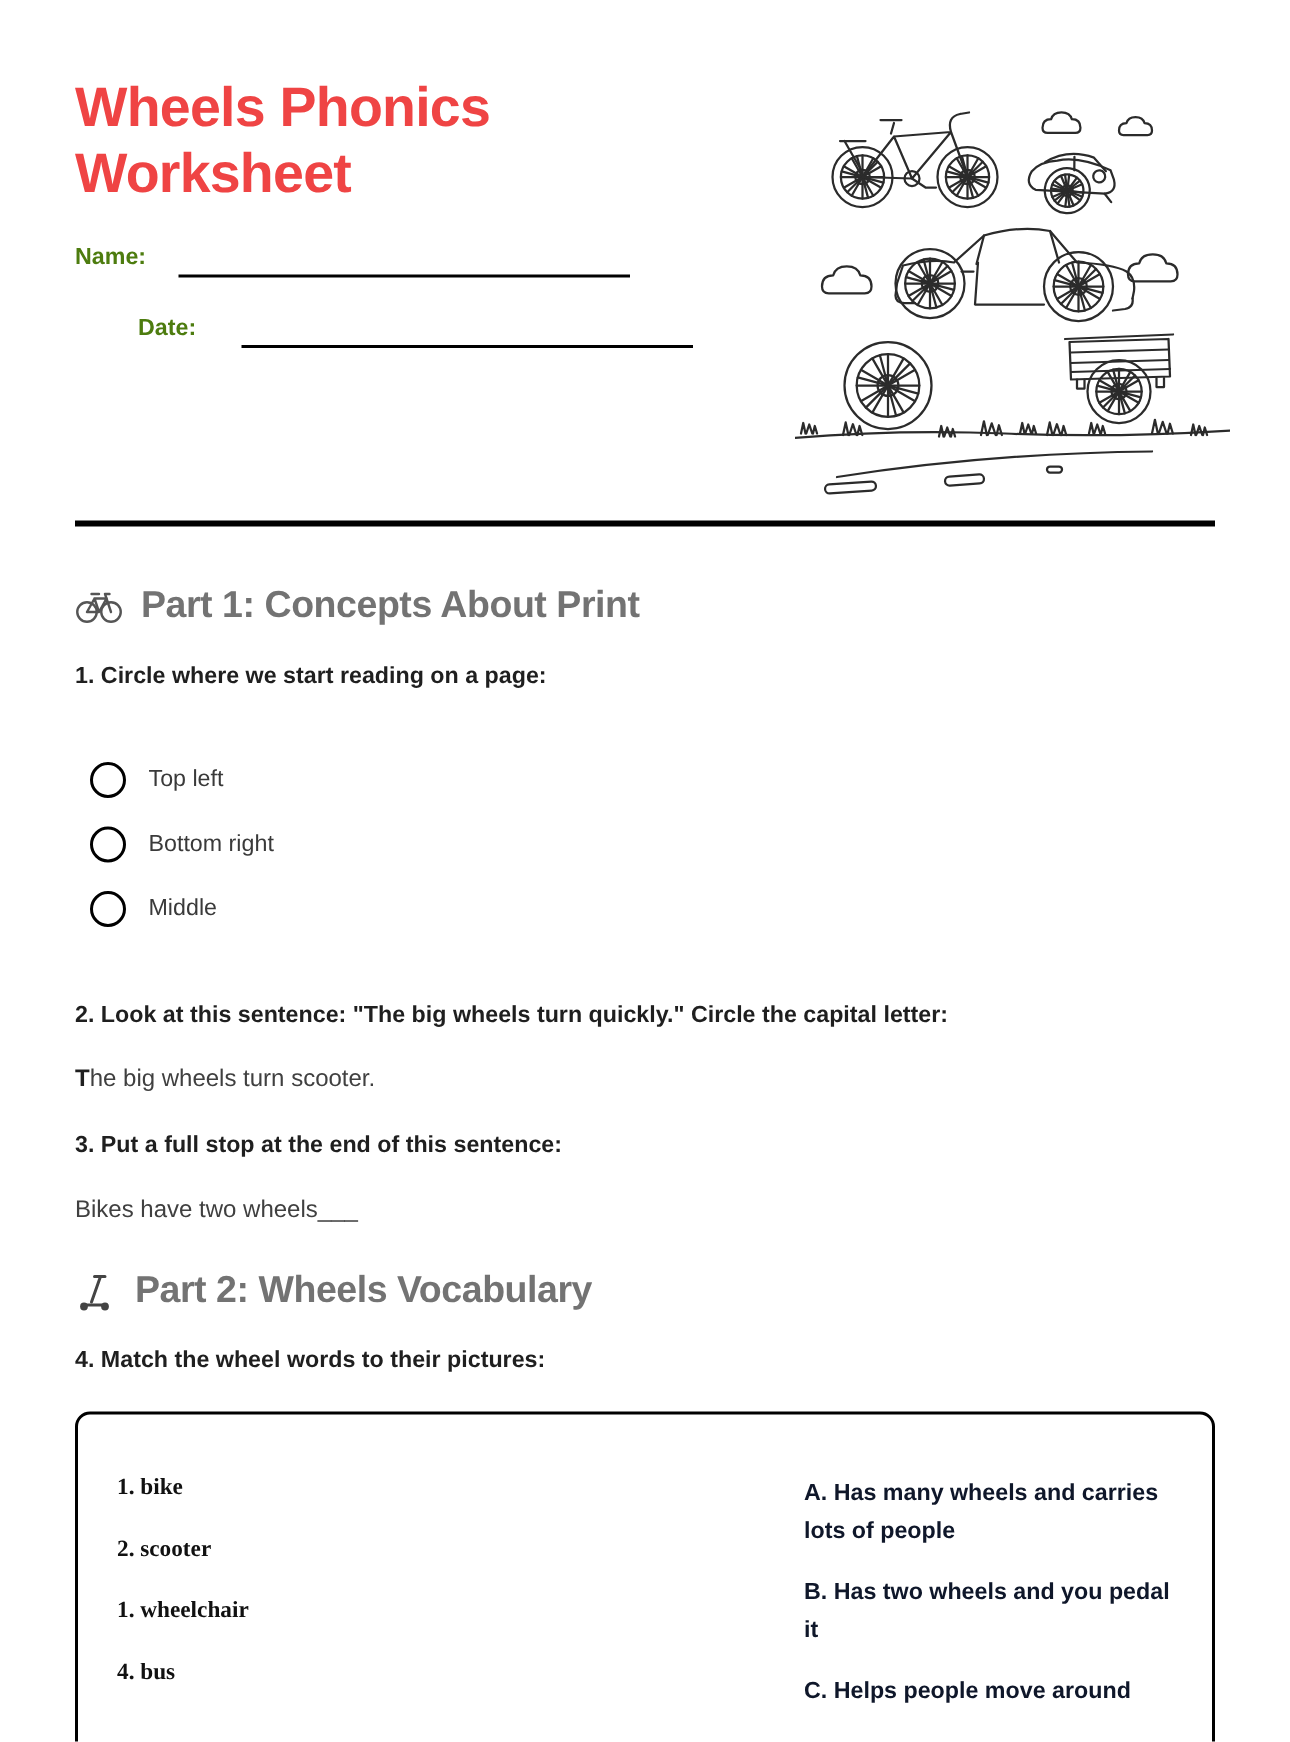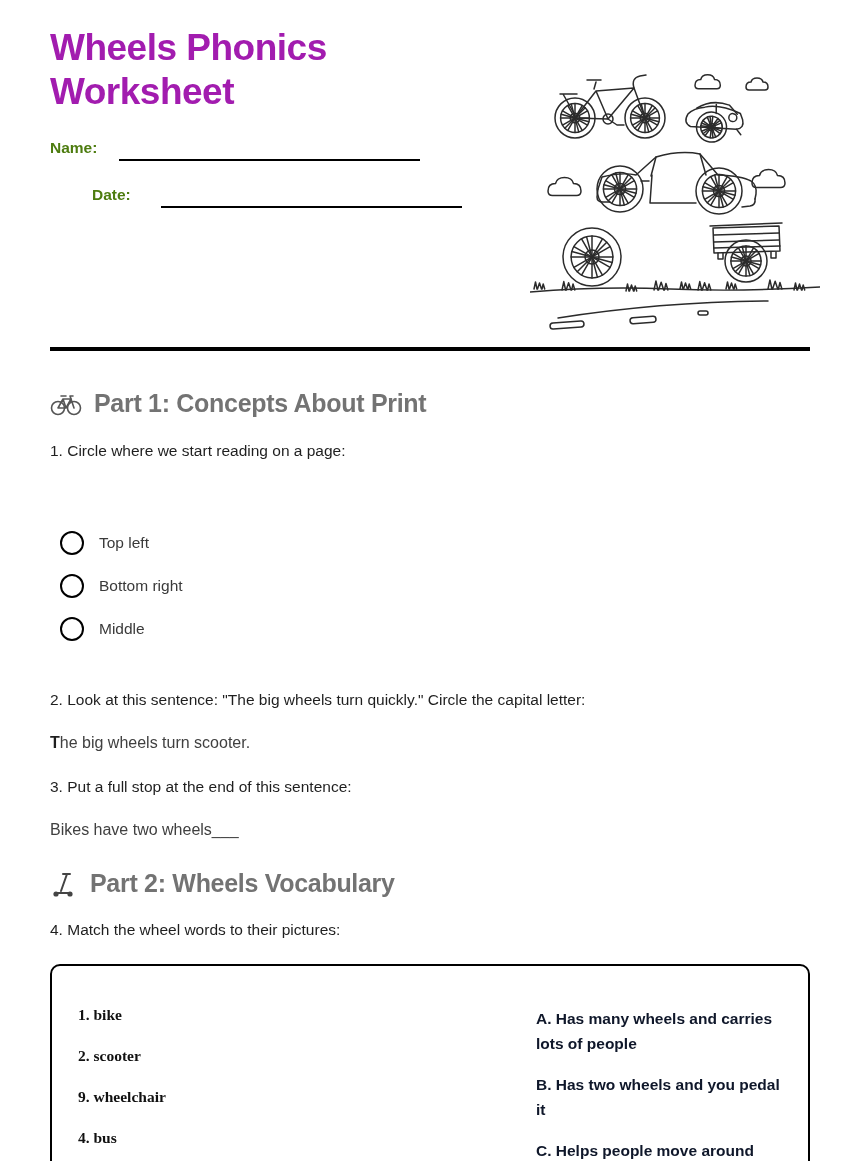--- a/index.html
+++ b/index.html
@@ -9,23 +9,23 @@
     background:#ffffff;
     font-family:"Liberation Sans","DejaVu Sans",sans-serif;
     color:#3f3f3f;
     position:relative;
   }
   .page { padding:0 50px; }
 
   
   .header { position:relative; height:347px; }
   .title {
-    margin:0; padding-top:26px;
+    margin:0; padding-top:50px;
     font-size:37px; line-height:44px; font-weight:bold;
-    color:#a21caf; width:360px; letter-spacing:-0.5px;
+    color:#ef4444; width:360px; letter-spacing:-0.5px;
   }
   .field-row { display:flex; align-items:flex-end; width:370px; }
   .field-row.name { margin-top:24px; }
   .field-row.date { margin-top:24px;margin-left:42px; }
   .field-label {
     width:69px; font-size:15.5px; font-weight:bold; color:#4d7c0f;
     padding-bottom:4px;
   }
   .field-line {
     flex:1; height:23px; border-bottom:2px solid #000;
@@ -37,25 +37,25 @@
 
   
   .part-heading {
     display:flex; align-items:center; gap:12px;
     margin-top:38px;
     font-size:25px; font-weight:bold; color:#737373;
     letter-spacing:-0.3px;
   }
   .q-prompt {
     margin:0; margin-top:26px;
-    font-size:15.5px; font-weight:normal; color:#1f1f1f;
+    font-size:15.5px; font-weight:bold; color:#1f1f1f;
   }
   .q-prompt.first { margin-top:24px; }
 
-  .options { margin-top:71px; }
+  .options { margin-top:48px; }
   .option-row { display:flex; align-items:center; margin-bottom:19px; padding-left:10px; }
   .option-row:last-child { margin-bottom:0; }
   .radio {
     width:24px; height:24px; border:2.5px solid #000; border-radius:50%;
     background:#fff; flex:0 0 auto; cursor:pointer;
   }
   .option-label { margin-left:15px; font-size:15.5px; color:#3a3a3a; }
 
   .q2 { margin-top:50px; }
   .sentence { margin:0; margin-top:25px; font-size:16px; color:#404040; }
@@ -254,21 +254,21 @@
     </svg>
     <span>Part 2: Wheels Vocabulary</span>
   </div>
 
   <p class="q-prompt q4">4. Match the wheel words to their pictures:</p>
 
   <div class="match-box">
     <div class="match-words">
       <p>1. bike</p>
       <p>2. scooter</p>
-      <p>9. wheelchair</p>
+      <p>1. wheelchair</p>
       <p>4. bus</p>
     </div>
     <div class="match-defs">
       <p>A. Has many wheels and carries lots of people</p>
       <p>B. Has two wheels and you pedal it</p>
       <p>C. Helps people move around</p>
     </div>
   </div>
 
 </div>

